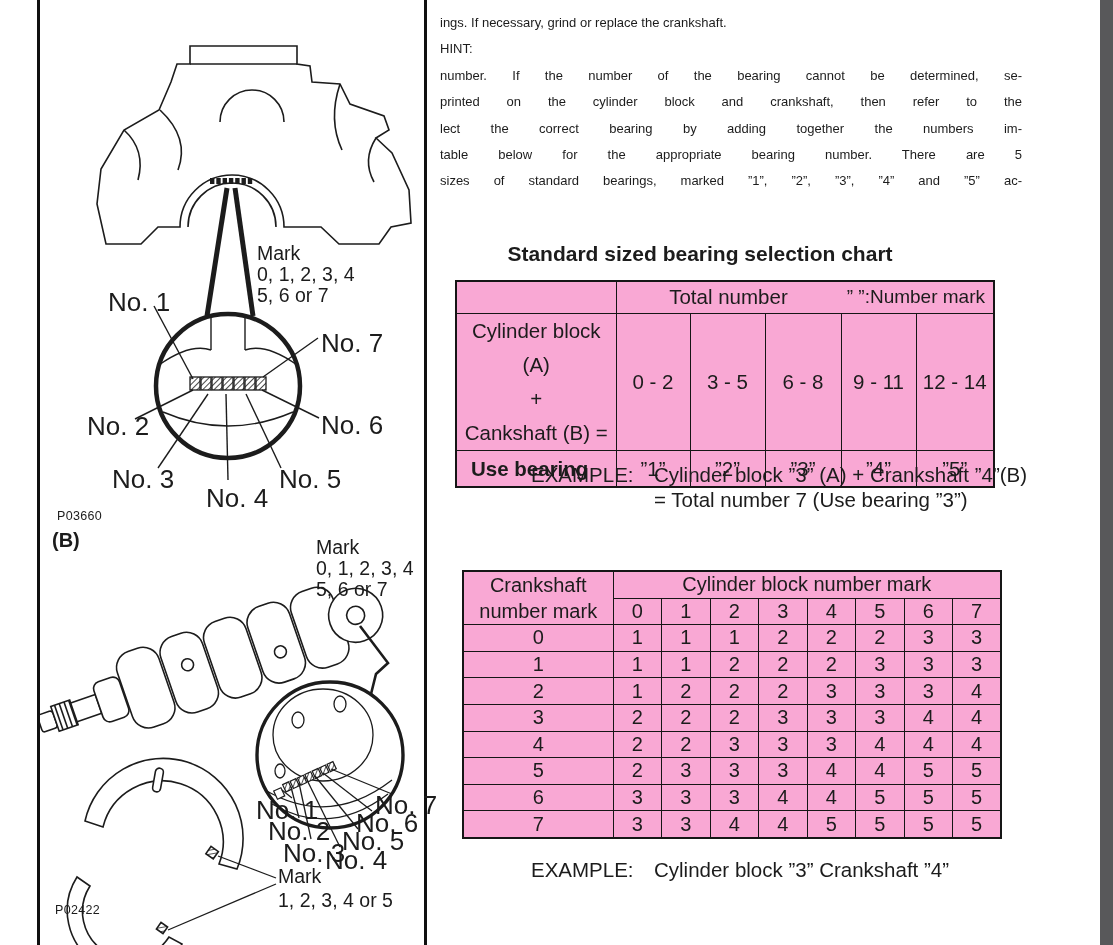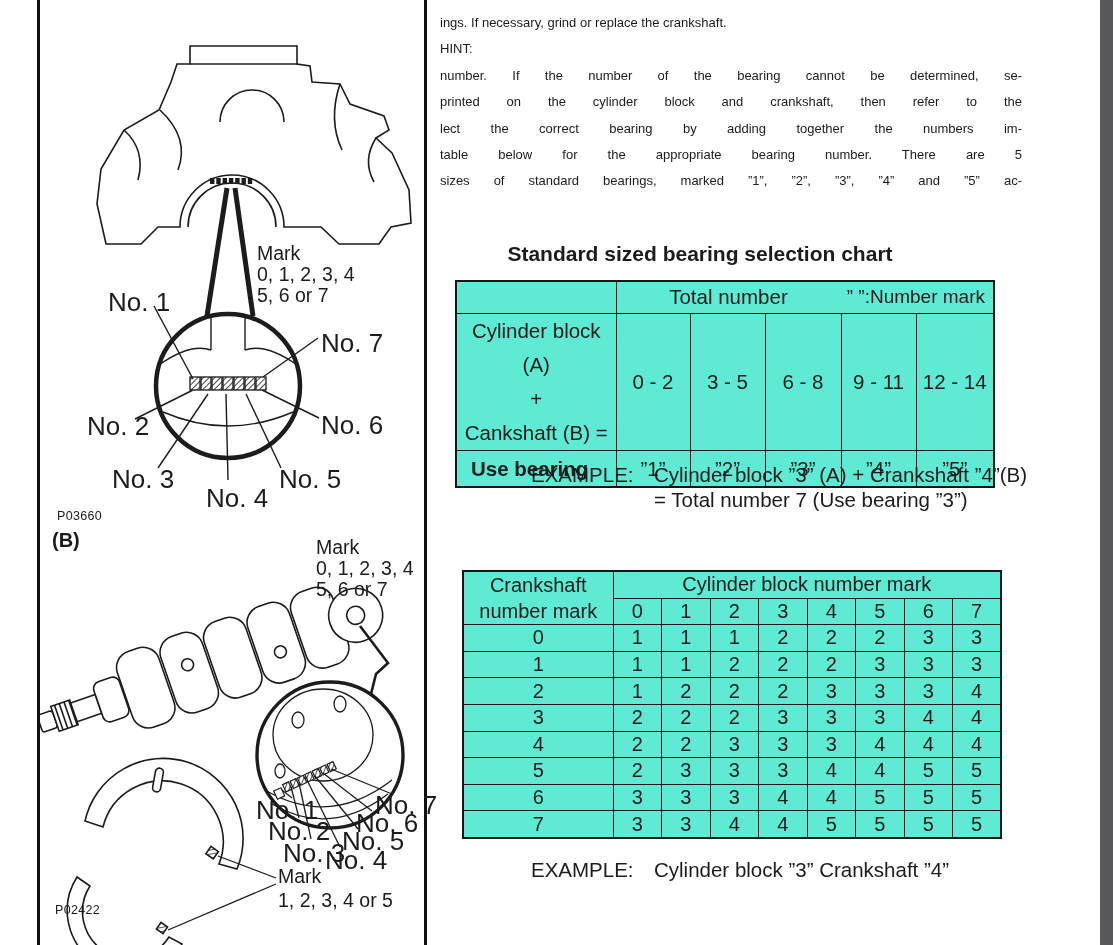--- a/index.html
+++ b/index.html
@@ -12,21 +12,21 @@
   .vrule.mid{left:424px;}
   .grayband{position:absolute;top:0;bottom:0;right:0;width:13px;background:#58585a;}
 
   
   .intro{position:absolute;left:440px;top:2px;width:582px;font-size:13px;line-height:26.4px;margin-top:8px;}
   .intro .line{white-space:nowrap;}
   .intro .jline{white-space:normal;text-align:justify;text-align-last:justify;}
   .chart-title{position:absolute;left:440px;top:242px;width:520px;text-align:center;
     font-weight:bold;font-size:21px;}
 
-  table{border-collapse:collapse;table-layout:fixed;position:absolute;background:#5eead4;}
+  table{border-collapse:collapse;table-layout:fixed;position:absolute;background:#f9a8d4;}
   td{border:1.6px solid #161616;text-align:center;font-size:20.5px;padding:0;color:#1c1c1c;}
   .t1{left:455px;top:280px;width:538px;border:2.4px solid #161616;}
   .t1 .hrow td{height:31px;}
   .t1 .mrow td{height:110px;}
   .t1 .brow td{height:35px;}
   .t1 .corner{border-right:1.6px solid #161616;}
   .t1head{position:relative;width:100%;height:100%;}
   .t1head .total{position:absolute;left:14%;top:3px;font-size:20.5px;}
   .t1head .legend{position:absolute;right:8px;top:4px;font-size:19px;}
   .sumlabel div{line-height:34px;font-size:20.5px;}

